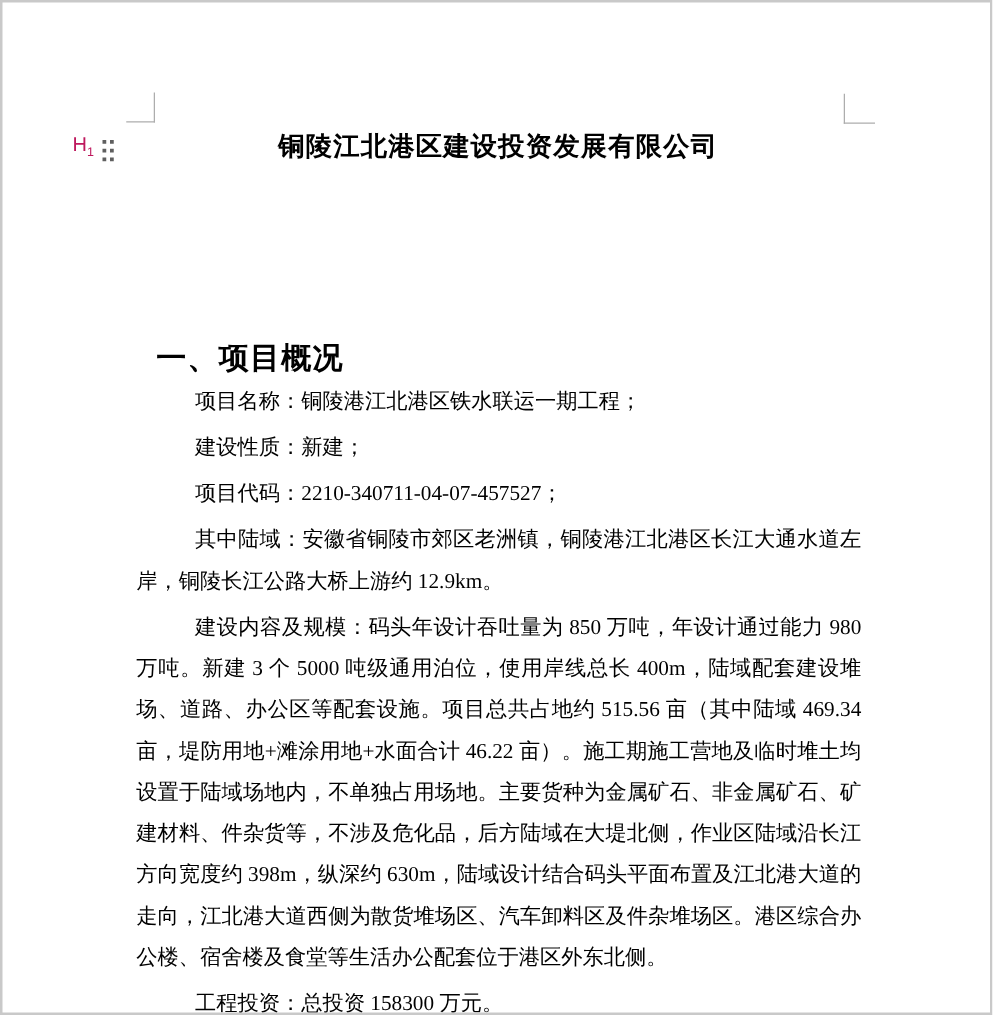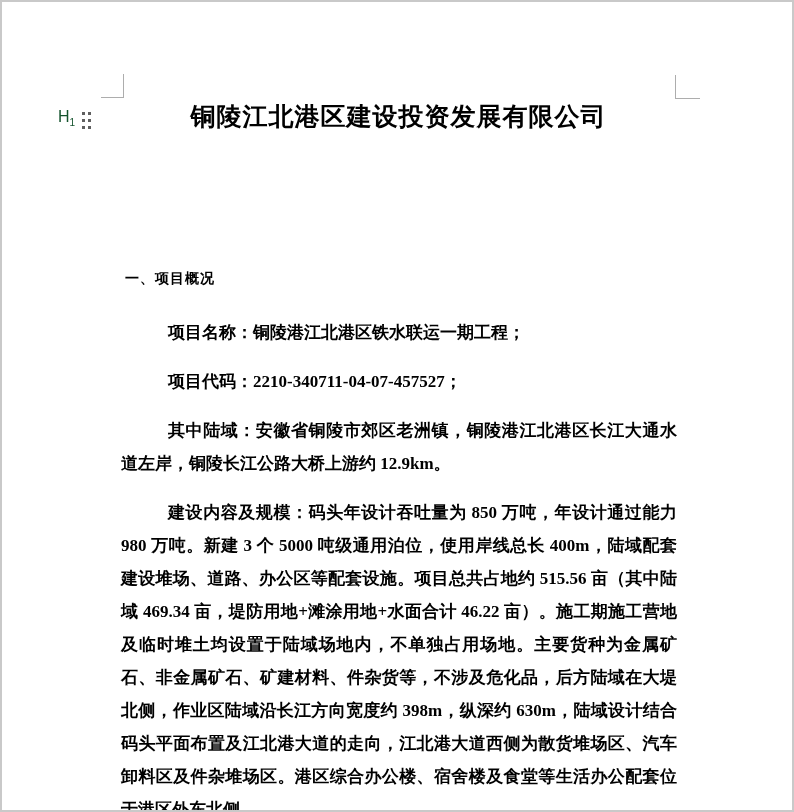--- a/index.html
+++ b/index.html
@@ -26,50 +26,50 @@
     border-bottom:1px solid #adadad;
   }
   
   .margin-controls{
     position:absolute;left:56px;top:105px;
     display:flex;align-items:center;gap:7px;
     color:#8f8f8f;
   }
   .h-badge{
     font-family:"Liberation Sans","DejaVu Sans",sans-serif;
-    font-size:16px;line-height:20px;color:#14532d;
+    font-size:16px;line-height:20px;color:#be185d;
   }
   .h-badge sub{font-size:10px;}
   .dots-handle{
     display:grid;
     grid-template-columns:repeat(2,3px);
     grid-template-rows:repeat(3,3px);
     column-gap:3px;row-gap:4px;
     cursor:grab;
   }
   .dots-handle i{display:block;width:3px;height:3px;background:#5f5f5f;}
   
   .doc-title{
     position:absolute;left:103px;top:94px;width:587px;
     text-align:center;font-weight:bold;
-    font-size:25px;line-height:42px;
+    font-size:21px;line-height:42px;
     letter-spacing:1px;
   }
   .section-heading{
     position:absolute;left:123px;top:268px;
-    font-size:14px;font-weight:bold;
+    font-size:24px;font-weight:bold;
     font-family:Liberation Mono, monospace;
     letter-spacing:1px;
   }
   .doc-body{
     position:absolute;left:103px;top:298px;width:588px;
     font-size:17px;line-height:33px;
     text-align:justify;
   }
-  .doc-body p{margin:16px;padding:0;text-indent:47px;font-weight:bold;}
+  .doc-body p{margin:4px;padding:0;text-indent:47px;}
 </style>
 </head>
 <body>
 
 <div class="page">
 
   <div class="crop crop-left"></div>
   <div class="crop crop-right"></div>
 
   <div class="margin-controls">
@@ -85,19 +85,20 @@
   </div>
 
   <div class="doc-title">
     <div>铜陵江北港区建设投资发展有限公司</div>
   </div>
 
   <div class="section-heading">一、项目概况</div>
 
   <div class="doc-body">
     <p>项目名称：铜陵港江北港区铁水联运一期工程；</p>
+    <p>建设性质：新建；</p>
     <p>项目代码：2210-340711-04-07-457527；</p>
     <p>其中陆域：安徽省铜陵市郊区老洲镇，铜陵港江北港区长江大通水道左岸，铜陵长江公路大桥上游约 12.9km。</p>
     <p>建设内容及规模：码头年设计吞吐量为 850 万吨，年设计通过能力 980 万吨。新建 3 个 5000 吨级通用泊位，使用岸线总长 400m，陆域配套建设堆场、道路、办公区等配套设施。项目总共占地约 515.56 亩（其中陆域 469.34 亩，堤防用地+滩涂用地+水面合计 46.22 亩）。施工期施工营地及临时堆土均设置于陆域场地内，不单独占用场地。主要货种为金属矿石、非金属矿石、矿建材料、件杂货等，不涉及危化品，后方陆域在大堤北侧，作业区陆域沿长江方向宽度约 398m，纵深约 630m，陆域设计结合码头平面布置及江北港大道的走向，江北港大道西侧为散货堆场区、汽车卸料区及件杂堆场区。港区综合办公楼、宿舍楼及食堂等生活办公配套位于港区外东北侧。</p>
     <p>工程投资：总投资 158300 万元。</p>
   </div>
 
 </div>
 
 </body></html>

